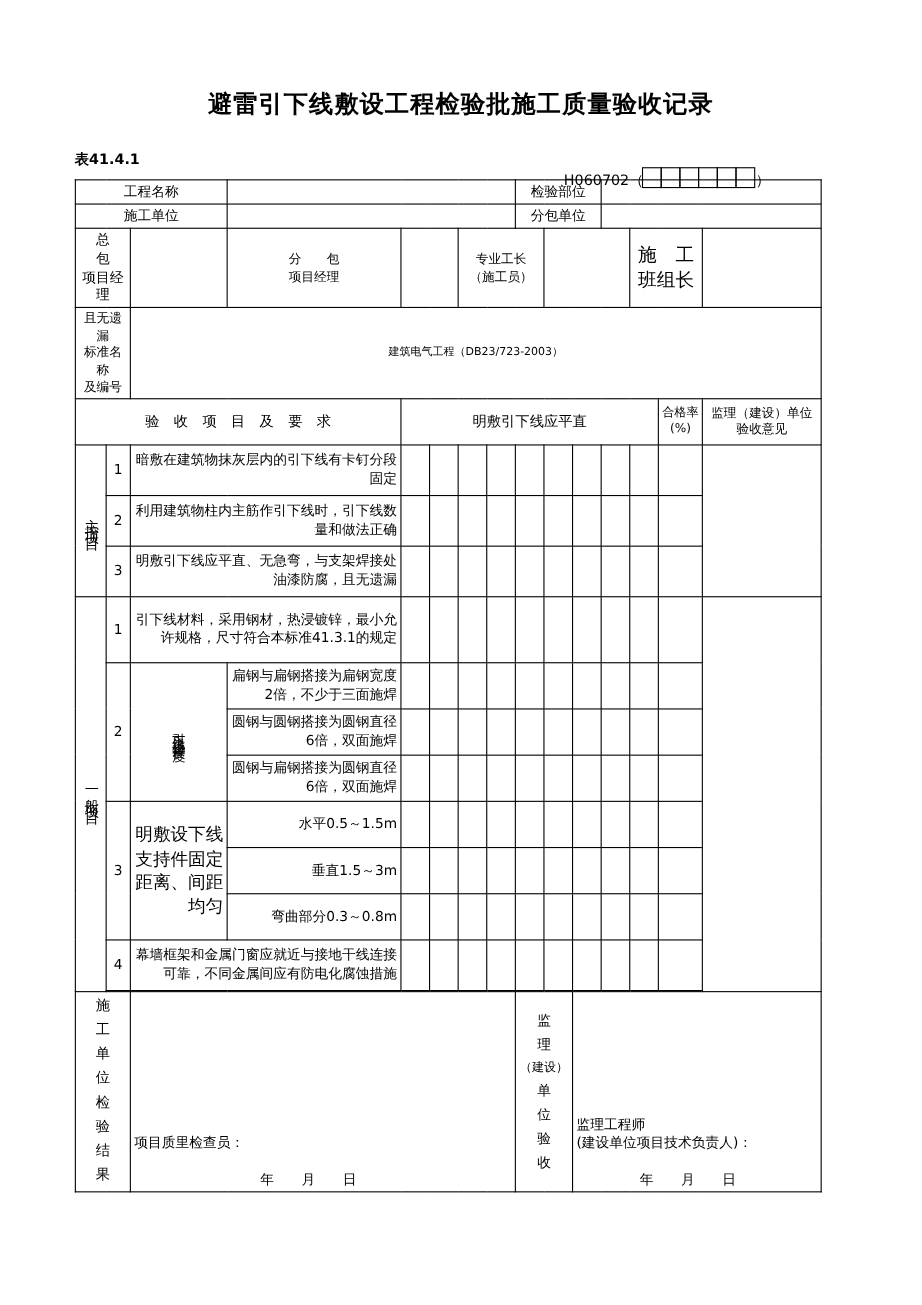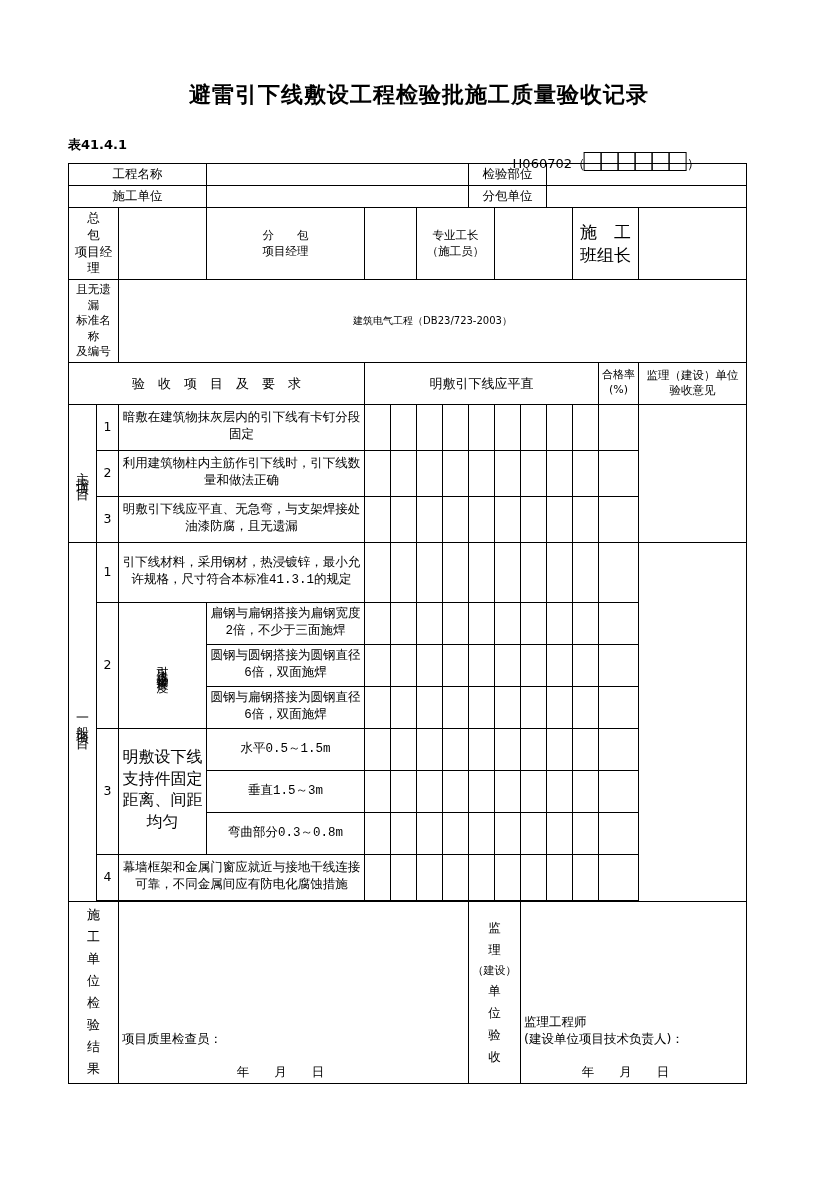--- a/index.html
+++ b/index.html
@@ -44,21 +44,21 @@
     padding-left:12px;
   }
   table.main td{
     border:1px solid #000;
     font-size:12.5px;
     padding:2px 3px;
     vertical-align:middle;
     line-height:1.35;
   }
   .c{text-align:center;}
-  .l{text-align:center;font-family:Liberation Mono, monospace;}
+  .l{text-align:right;}
   .vert{
     writing-mode:vertical-rl;
     text-orientation:upright;
     letter-spacing:6px;
     line-height:1;
     margin:0 auto;
     font-size:13px;
     white-space:nowrap;
   }
   .tight{line-height:1.3;}

